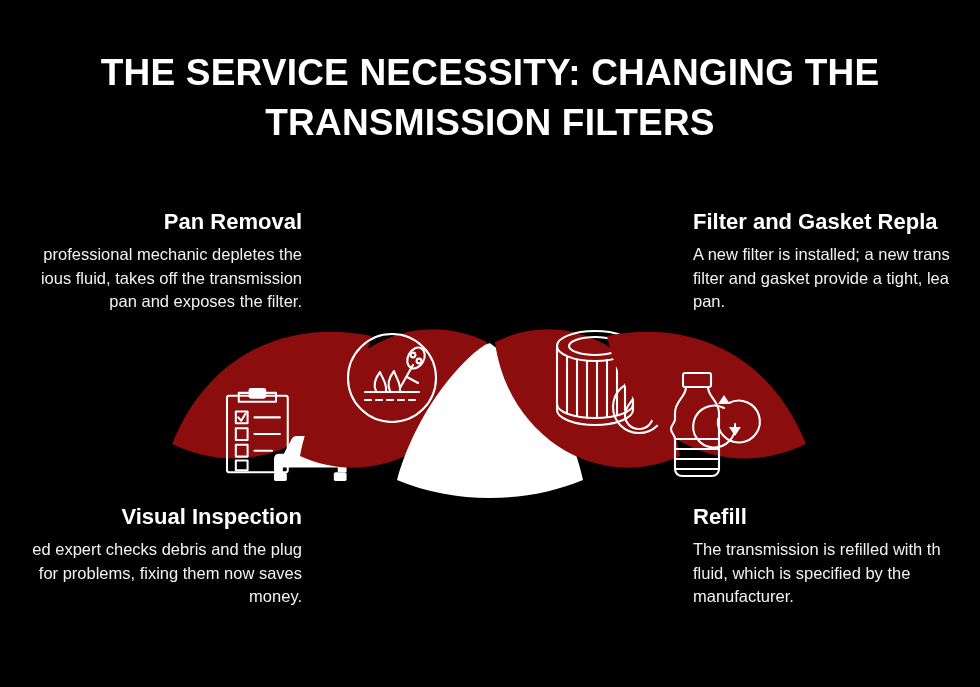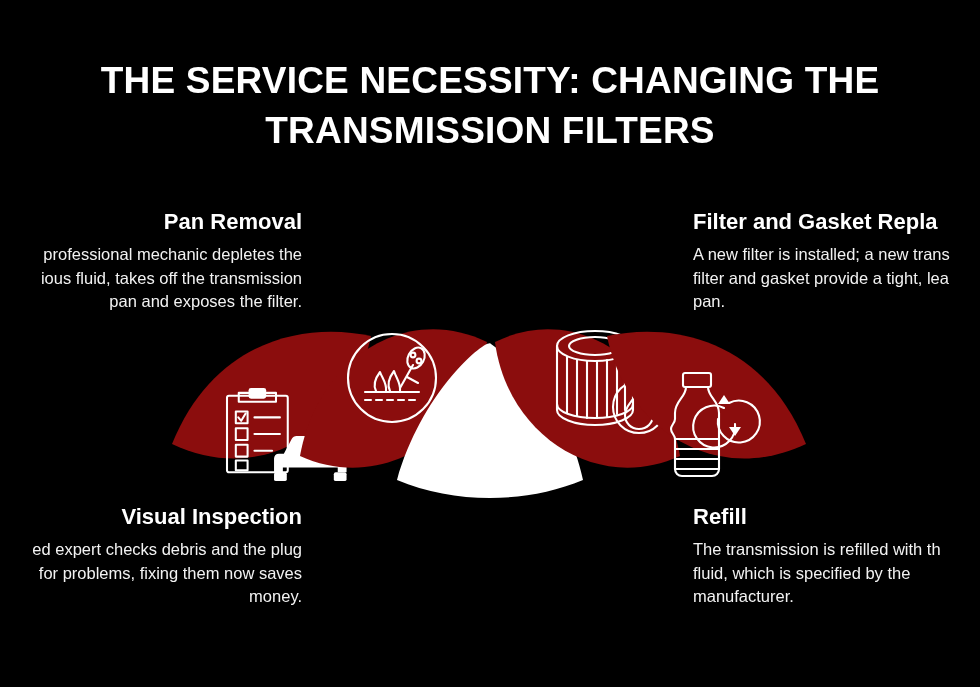--- a/index.html
+++ b/index.html
@@ -23,21 +23,21 @@
     width: 980px;
     height: 687px;
     background: #000000;
     overflow: hidden;
   }
 
   
   .title {
     position: absolute;
     left: 0;
-    top: 56px;
+    top: 48px;
     width: 980px;
     text-align: center;
     font-size: 37px;
     line-height: 50px;
     font-weight: bold;
     letter-spacing: 0.2px;
     color: #ffffff;
     text-transform: uppercase;
     white-space: pre-line;
   }

